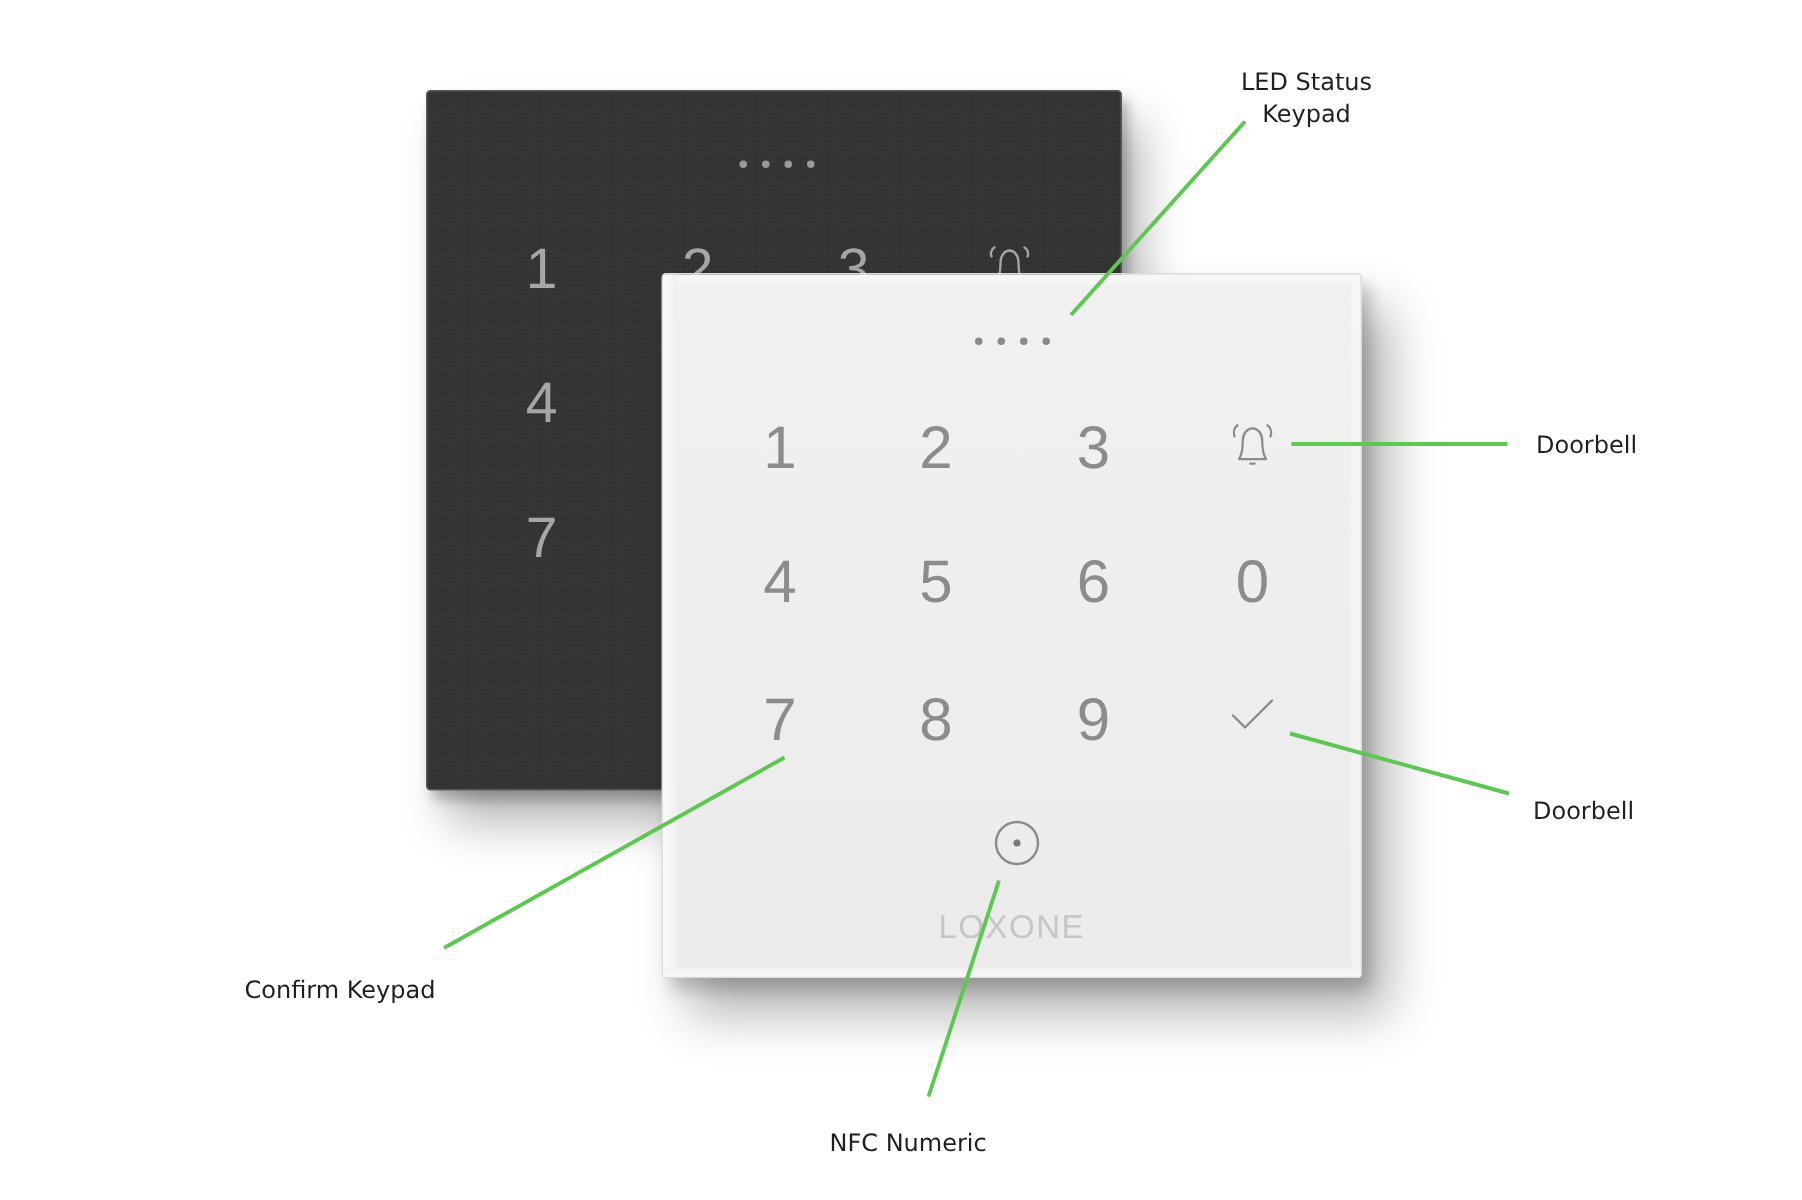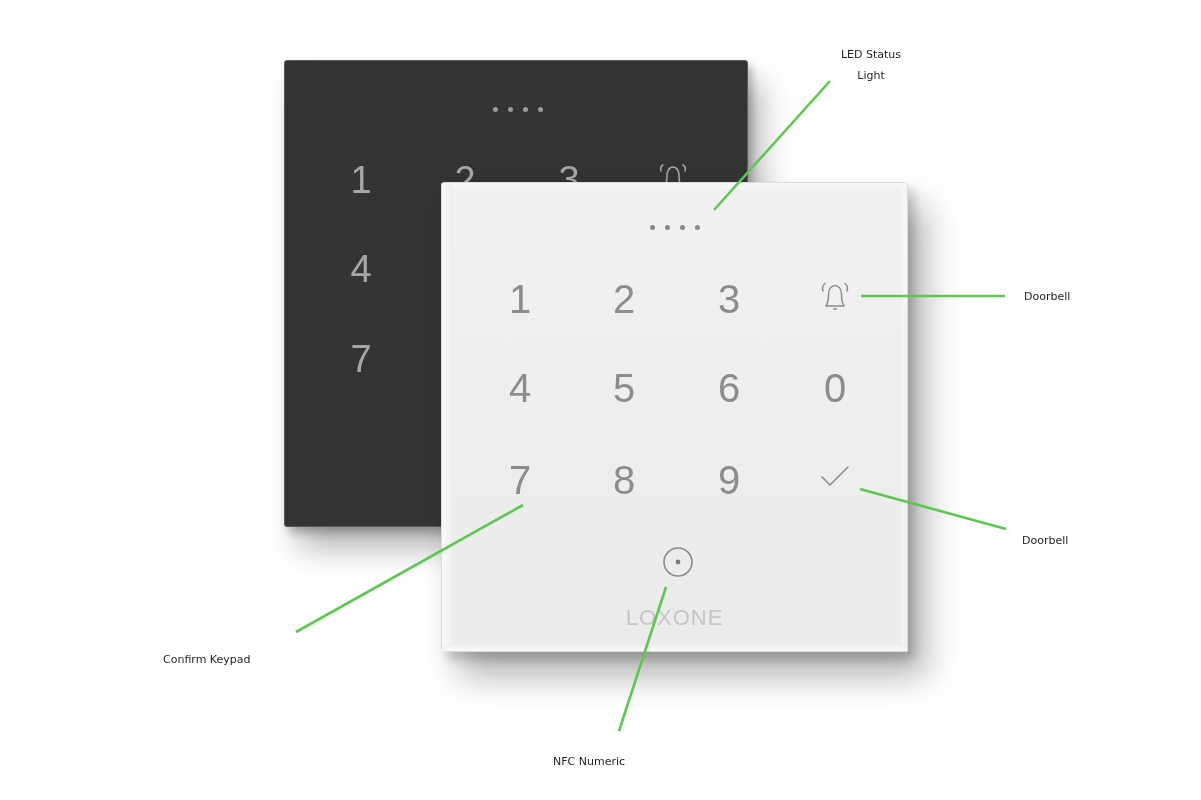--- a/index.html
+++ b/index.html
@@ -62,21 +62,21 @@
       color: #c6c6c6; font-family: "Liberation Sans", sans-serif; font-size: 22px;
       letter-spacing: 1px;
     }
 
     
     svg.callouts { position: absolute; left: 0; top: 0; width: 1201px; height: 800px; pointer-events: none; }
 
     
     .label {
       position: absolute; color: #1f1f1f; font-family: "DejaVu Sans", sans-serif;
-      font-size: 11px; line-height: 21px; white-space: nowrap;
+      font-size: 16px; line-height: 21px; white-space: nowrap;
     }
     .label.center { text-align: center; transform: translateX(-50%); }
   </style>
 </head>
 <body>
 
 <div class="stage">
 
   <div class="device-dark">
     <div class="led-row">
@@ -155,19 +155,19 @@
       <line x1="830" y1="81" x2="714" y2="210"></line>
       <line x1="861" y1="296" x2="1005" y2="296"></line>
       <line x1="860" y1="489" x2="1006" y2="529"></line>
       <line x1="523" y1="505" x2="296" y2="632"></line>
       <line x1="666" y1="587" x2="619" y2="731"></line>
     </g>
   </svg>
 
   <div class="label center" style="left:871px; top:44px;">
     <div>LED Status</div>
-    <div>Light</div>
+    <div>Keypad</div>
   </div>
   <div class="label" style="left:1024px; top:286px;">Doorbell</div>
   <div class="label" style="left:1022px; top:530px;">Doorbell</div>
   <div class="label" style="left:163px; top:649px;">Confirm Keypad</div>
   <div class="label" style="left:553px; top:751px;">NFC Numeric</div>
 </div>
 
 </body></html>

